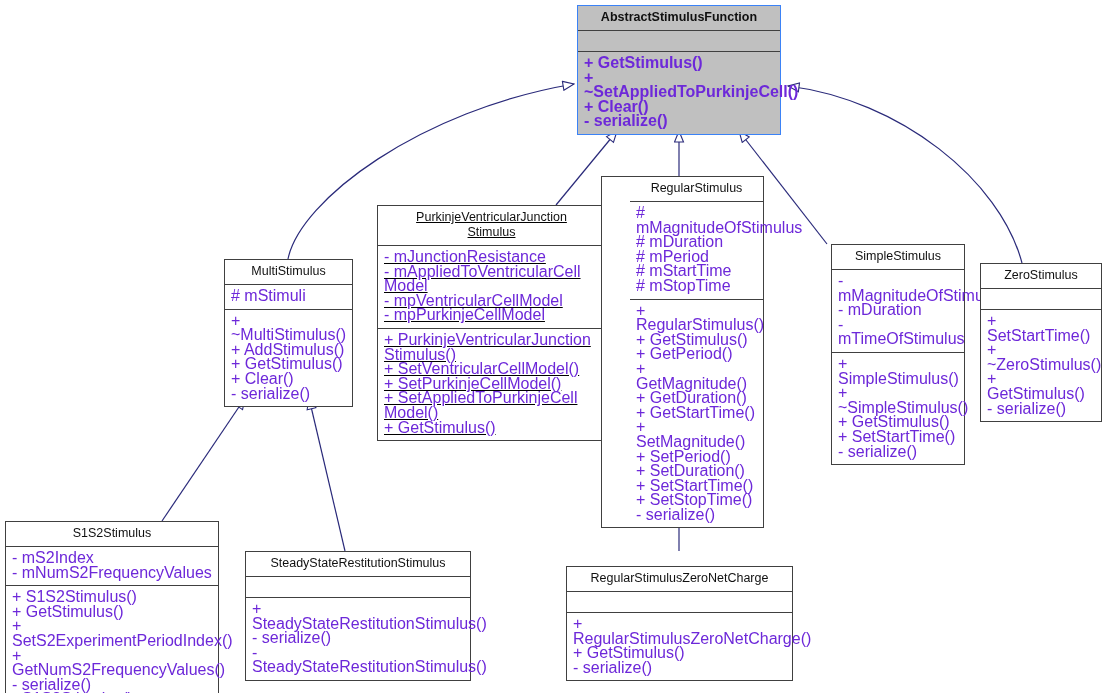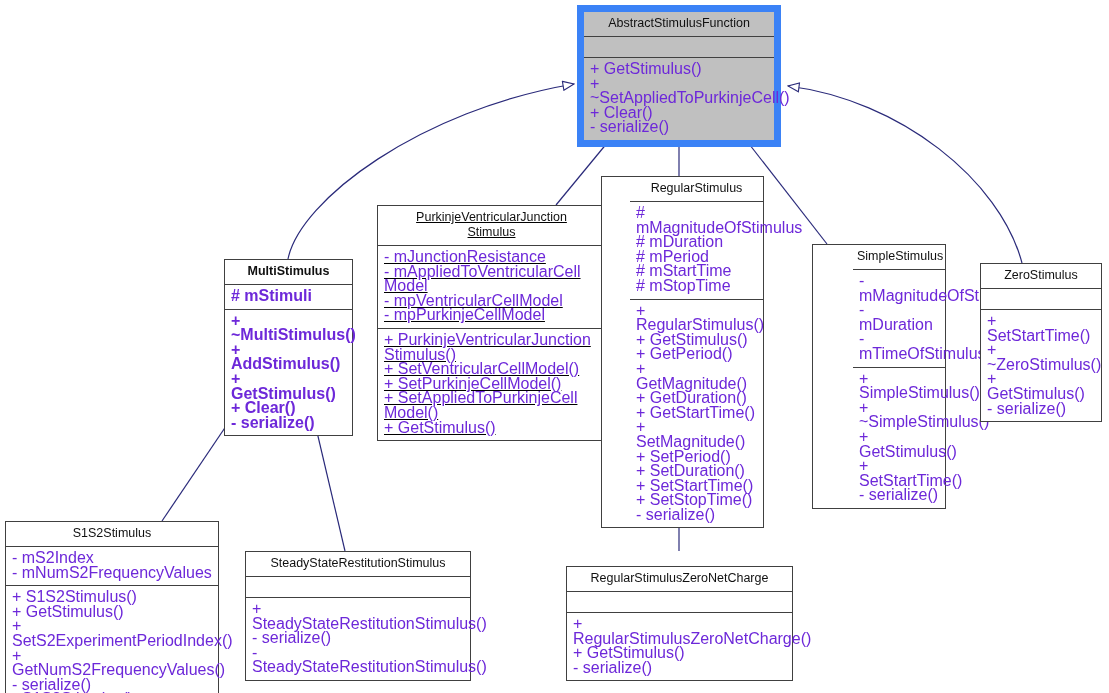--- a/index.html
+++ b/index.html
@@ -23,21 +23,22 @@
   }
   .node{
     position:absolute;
     box-sizing:border-box;
     border:1px solid #404040;
     background:#ffffff;
     z-index:2;
   }
   .node.root{
     background:#c0c0c0;
-    border:7px solid #3b82f6;
+    border:1px solid #3b82f6;
+    font-weight:bold;
   }
   .node .title{
     box-sizing:border-box;
     text-align:center;
     font-size:12.5px;
     line-height:15px;
     color:#101010;
     padding:4px 4px 5px 4px;
     border-bottom:1px solid #404040;
     white-space:pre-line;
@@ -95,21 +96,21 @@
     <div class="title">AbstractStimulusFunction</div>
     <div class="compartment empty"></div>
     <div class="compartment">
       <div class="member">+ GetStimulus()</div>
       <div class="member">+ ~SetAppliedToPurkinjeCell()</div>
       <div class="member">+ Clear()</div>
       <div class="member">- serialize()</div>
     </div>
   </div>
 
-  <div class="node" style="left:224px; top:259px; width:129px;font-weight:bold;">
+  <div class="node" style="left:224px; top:259px; width:129px;">
     <div class="title">MultiStimulus</div>
     <div class="compartment">
       <div class="member"># mStimuli</div>
     </div>
     <div class="compartment">
       <div class="member">+ ~MultiStimulus()</div>
       <div class="member">+ AddStimulus()</div>
       <div class="member">+ GetStimulus()</div>
       <div class="member">+ Clear()</div>
       <div class="member">- serialize()</div>
@@ -152,21 +153,21 @@
       <div class="member">+ GetStartTime()</div>
       <div class="member">+ SetMagnitude()</div>
       <div class="member">+ SetPeriod()</div>
       <div class="member">+ SetDuration()</div>
       <div class="member">+ SetStartTime()</div>
       <div class="member">+ SetStopTime()</div>
       <div class="member">- serialize()</div>
     </div>
   </div>
 
-  <div class="node" style="left:812px; top:244px; width:134px;padding-left:40px;">
+  <div class="node" style="left:831px; top:244px; width:134px;">
     <div class="title">SimpleStimulus</div>
     <div class="compartment">
       <div class="member">- mMagnitudeOfStimulus</div>
       <div class="member">- mDuration</div>
       <div class="member">- mTimeOfStimulus</div>
     </div>
     <div class="compartment">
       <div class="member">+ SimpleStimulus()</div>
       <div class="member">+ ~SimpleStimulus()</div>
       <div class="member">+ GetStimulus()</div>

